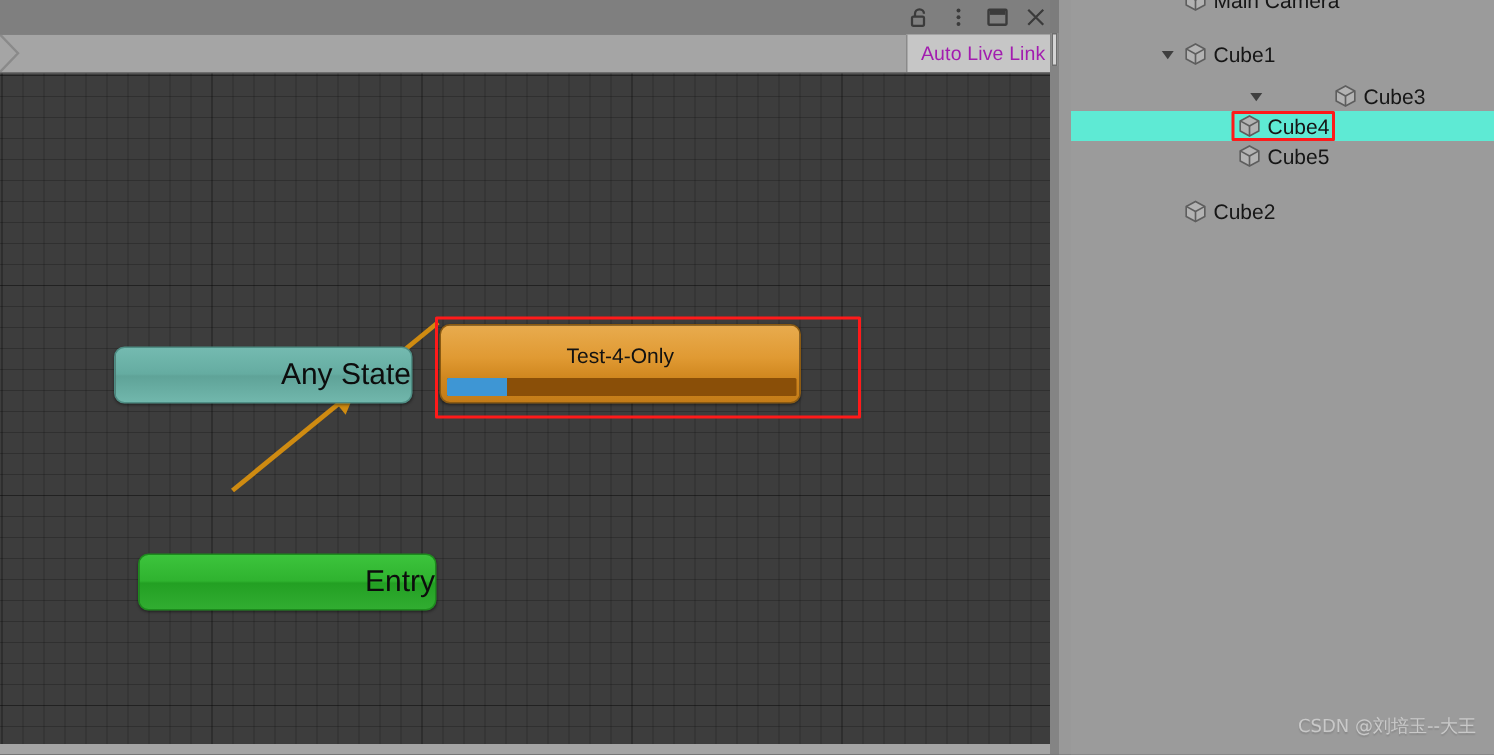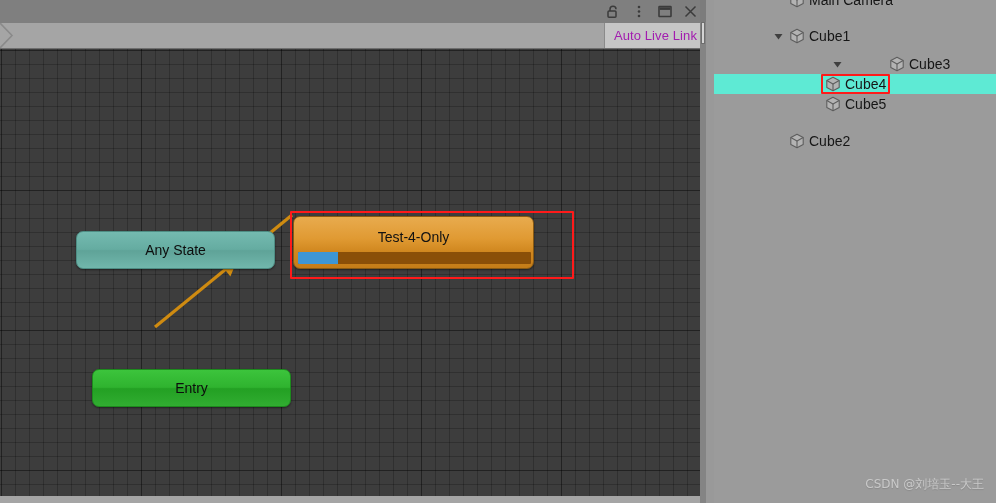--- a/index.html
+++ b/index.html
@@ -120,23 +120,23 @@
     width: 706px; height: 447px;
     pointer-events: none;
   }
 
   
   .state-node {
     position: absolute;
     border-radius: 7px;
     display: flex;
     align-items: center;
-    justify-content: center;
-    box-sizing: border-box;
-    font-size: 14px;
+    justify-content: flex-end;
+    box-sizing: border-box;
+    font-size: 20px;
     color: #0d0d0d;
     box-shadow: 0 1px 2px rgba(0,0,0,0.45);
   }
   .node-anystate {
     left: 76px; top: 182px;
     width: 199px; height: 38px;
     background: linear-gradient(to bottom, #74bab0 0%, #65aca1 48%, #5fa398 52%, #71b7ac 100%);
     border: 1px solid #4e8d84;
   }
   .node-entry {

